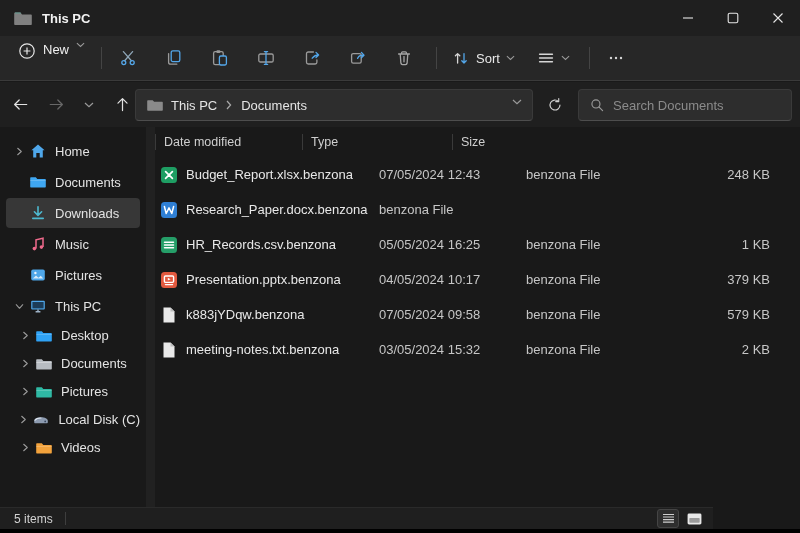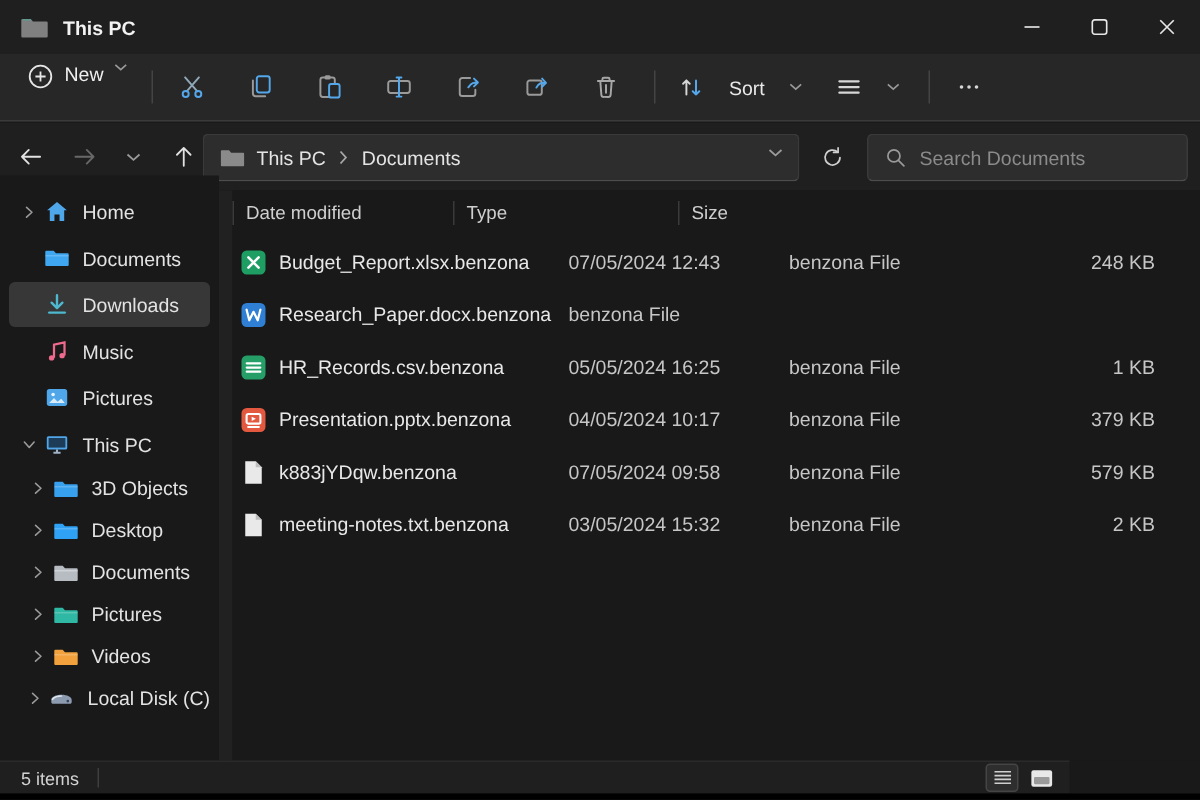--- a/index.html
+++ b/index.html
@@ -17,21 +17,21 @@
   .win-controls { position:absolute; right:0; top:0; height:36px; display:flex; }
   .win-btn { width:45px; height:36px; display:flex; align-items:center; justify-content:center; }
 
   
   .toolbar { position:absolute; left:0; top:36px; width:800px; height:45px; background:#272727;
              border-bottom:1px solid #3a3a3a; display:flex; align-items:center; }
   .tb-new { display:flex; align-items:flex-start; gap:7px; height:32px; padding:0 10px; margin-left:8px; border-radius:4px; }
   .tb-new .nlabel { color:#f0f0f0; }
   .tb-sep { width:1px; height:22px; background:#444; margin:0 6px; }
   .tb-btn { width:40px; height:34px; margin-right:6px; display:flex; align-items:center; justify-content:center; border-radius:4px; }
-  .tb-drop { display:flex; align-items:center; gap:16px; height:34px; padding:0 9px; border-radius:4px; margin-right:4px; }
+  .tb-drop { display:flex; align-items:center; gap:6px; height:34px; padding:0 9px; border-radius:4px; margin-right:4px; }
   .tb-drop .dlabel { color:#e8e8e8; }
 
   
   .navbar { position:absolute; left:0; top:82px; width:800px; height:45px; background:#1f1f1f; display:flex; align-items:center; }
   .nav-btn { width:32px; height:32px; display:flex; align-items:center; justify-content:center; border-radius:4px; margin-left:4px; }
   .nav-btn.narrow { width:26px; }
   .addressbar { position:absolute; left:135px; top:7px; width:398px; height:32px; background:#2d2d2d;
                 border:1px solid #3a3a3a; border-bottom-color:#4d4d4d; border-radius:4px;
                 display:flex; align-items:center; }
   .addressbar .abar-folder { margin-left:11px; display:flex; }
@@ -41,21 +41,21 @@
   .refresh-btn { position:absolute; left:540px; top:8px; width:30px; height:30px; display:flex; align-items:center; justify-content:center; border-radius:4px; }
   .searchbox { position:absolute; left:578px; top:7px; width:214px; height:32px; background:#2d2d2d;
                border:1px solid #3a3a3a; border-bottom-color:#4d4d4d; border-radius:4px;
                display:flex; align-items:center; }
   .searchbox svg { margin-left:11px; }
   .searchbox input { flex:1; background:transparent; border:none; outline:none; color:#cfcfcf;
                      font-family:"Liberation Sans", sans-serif; font-size:13px; margin-left:9px; }
   .searchbox input::placeholder { color:#8b8b8b; }
 
   
-  .sidebar { position:absolute; left:0; top:117px; width:146px; bottom:26px; background:#191919; padding-top:8px; }
+  .sidebar { position:absolute; left:0; top:127px; width:146px; bottom:26px; background:#191919; padding-top:8px; }
   .scroll-gutter { position:absolute; left:146px; top:127px; width:9px; bottom:26px; background:#212121; }
   .side-item { height:30px; margin:1px 6px; border-radius:4px; display:flex; align-items:center; padding-left:4px; }
   .side-item.selected { background:#373737; }
   .side-item .chev { width:18px; display:flex; justify-content:center; }
   .side-item.chev-none .chev svg { visibility:hidden; }
   .side-item.chev-expanded .chev svg { transform:rotate(90deg); }
   .side-item .sicon { width:16px; height:16px; display:flex; margin-left:2px; }
   .side-item .slabel { margin-left:9px; color:#e3e3e3; white-space:nowrap; }
   .side-item.indent-1 { height:27px; padding-left:10px; }
 
@@ -351,34 +351,20 @@
         <span class="sicon">
           <svg viewBox="0 0 16 16" width="16" height="16">
             <rect x="1.2" y="2.8" width="13.6" height="8.8" rx="1" fill="#4fa7ea"></rect>
             <rect x="2.4" y="4" width="11.2" height="6.4" fill="#1c3c58"></rect>
             <path d="M5.6 13.8h4.8M8 11.6v2.2" stroke="#9fb3c8" stroke-width="1.4"></path>
           </svg>
         </span>
         <span class="slabel">This PC</span>
       </div>
 
-      <div class="side-item indent-1 chev-collapsed">
-        <span class="chev">
-          <svg viewBox="0 0 10 10" width="9" height="9">
-            <path d="M3 1.4L7 5 3 8.6" fill="none" stroke="#9a9a9a" stroke-width="1.2" stroke-linecap="round" stroke-linejoin="round"></path>
-          </svg>
-        </span>
-        <span class="sicon">
-          <svg viewBox="0 0 16 16" width="16" height="16">
-            <path d="M.9 3.2h4.9l1.5 1.7h7.8a.7.7 0 01.7.7v7.1a.7.7 0 01-.7.7H.9a.7.7 0 01-.7-.7V3.9a.7.7 0 01.7-.7z" fill="#38a1ee"></path>
-            <path d="M.2 6h15.6v1H.2z" fill="#ffffff33"></path>
-          </svg>
-        </span>
-        <span class="slabel">3D Objects</span>
-      </div>
 
       <div class="side-item indent-1 chev-collapsed">
         <span class="chev">
           <svg viewBox="0 0 10 10" width="9" height="9">
             <path d="M3 1.4L7 5 3 8.6" fill="none" stroke="#9a9a9a" stroke-width="1.2" stroke-linecap="round" stroke-linejoin="round"></path>
           </svg>
         </span>
         <span class="sicon">
           <svg viewBox="0 0 16 16" width="16" height="16">
             <path d="M.9 3.2h4.9l1.5 1.7h7.8a.7.7 0 01.7.7v7.1a.7.7 0 01-.7.7H.9a.7.7 0 01-.7-.7V3.9a.7.7 0 01.7-.7z" fill="#2fa2f5"></path>
@@ -409,51 +395,51 @@
             <path d="M3 1.4L7 5 3 8.6" fill="none" stroke="#9a9a9a" stroke-width="1.2" stroke-linecap="round" stroke-linejoin="round"></path>
           </svg>
         </span>
         <span class="sicon">
           <svg viewBox="0 0 16 16" width="16" height="16">
             <path d="M.9 3.2h4.9l1.5 1.7h7.8a.7.7 0 01.7.7v7.1a.7.7 0 01-.7.7H.9a.7.7 0 01-.7-.7V3.9a.7.7 0 01.7-.7z" fill="#2fb9a4"></path>
             <path d="M.2 6h15.6v1H.2z" fill="#ffffff33"></path>
           </svg>
         </span>
         <span class="slabel">Pictures</span>
-      </div>
-
-      <div class="side-item indent-1 chev-collapsed">
-        <span class="chev">
-          <svg viewBox="0 0 10 10" width="9" height="9">
-            <path d="M3 1.4L7 5 3 8.6" fill="none" stroke="#9a9a9a" stroke-width="1.2" stroke-linecap="round" stroke-linejoin="round"></path>
-          </svg>
-        </span>
-        <span class="sicon">
-          <svg viewBox="0 0 16 16" width="16" height="16">
-            <path d="M.9 3.2h4.9l1.5 1.7h7.8a.7.7 0 01.7.7v7.1a.7.7 0 01-.7.7H.9a.7.7 0 01-.7-.7V3.9a.7.7 0 01.7-.7z" fill="#f2a23c"></path>
-            <path d="M.2 6h15.6v1H.2z" fill="#ffffff33"></path>
-          </svg>
-        </span>
-        <span class="slabel">Videos</span>
       </div>
 
       <div class="side-item indent-1 chev-collapsed">
         <span class="chev">
           <svg viewBox="0 0 10 10" width="9" height="9">
             <path d="M3 1.4L7 5 3 8.6" fill="none" stroke="#9a9a9a" stroke-width="1.2" stroke-linecap="round" stroke-linejoin="round"></path>
           </svg>
         </span>
         <span class="sicon">
           <svg viewBox="0 0 16 16" width="16" height="16">
             <path d="M1.2 8.6c0-2 3-3.4 6.8-3.4s6.8 1.4 6.8 3.4v1.6c0 .6-.5 1-1.1 1H2.3c-.6 0-1.1-.4-1.1-1z" fill="#8d9bb0"></path>
             <path d="M2 8.2c1-1.4 3.2-2.2 6-2.2" stroke="#dfe6ee" stroke-width="1.1" fill="none" stroke-linecap="round"></path>
             <circle cx="12.2" cy="9.4" r=".9" fill="#35445a"></circle>
           </svg>
         </span>
         <span class="slabel">Local Disk (C)</span>
+      </div>
+
+      <div class="side-item indent-1 chev-collapsed">
+        <span class="chev">
+          <svg viewBox="0 0 10 10" width="9" height="9">
+            <path d="M3 1.4L7 5 3 8.6" fill="none" stroke="#9a9a9a" stroke-width="1.2" stroke-linecap="round" stroke-linejoin="round"></path>
+          </svg>
+        </span>
+        <span class="sicon">
+          <svg viewBox="0 0 16 16" width="16" height="16">
+            <path d="M.9 3.2h4.9l1.5 1.7h7.8a.7.7 0 01.7.7v7.1a.7.7 0 01-.7.7H.9a.7.7 0 01-.7-.7V3.9a.7.7 0 01.7-.7z" fill="#f2a23c"></path>
+            <path d="M.2 6h15.6v1H.2z" fill="#ffffff33"></path>
+          </svg>
+        </span>
+        <span class="slabel">Videos</span>
       </div>
     </div>
   <div class="scroll-gutter"></div>
 
   <div class="filepane">
     <div class="lheader">
       <div class="hcell c-date">Date modified</div>
       <div class="hcell c-type">Type</div>
       <div class="hcell c-size">Size</div>
     </div>

